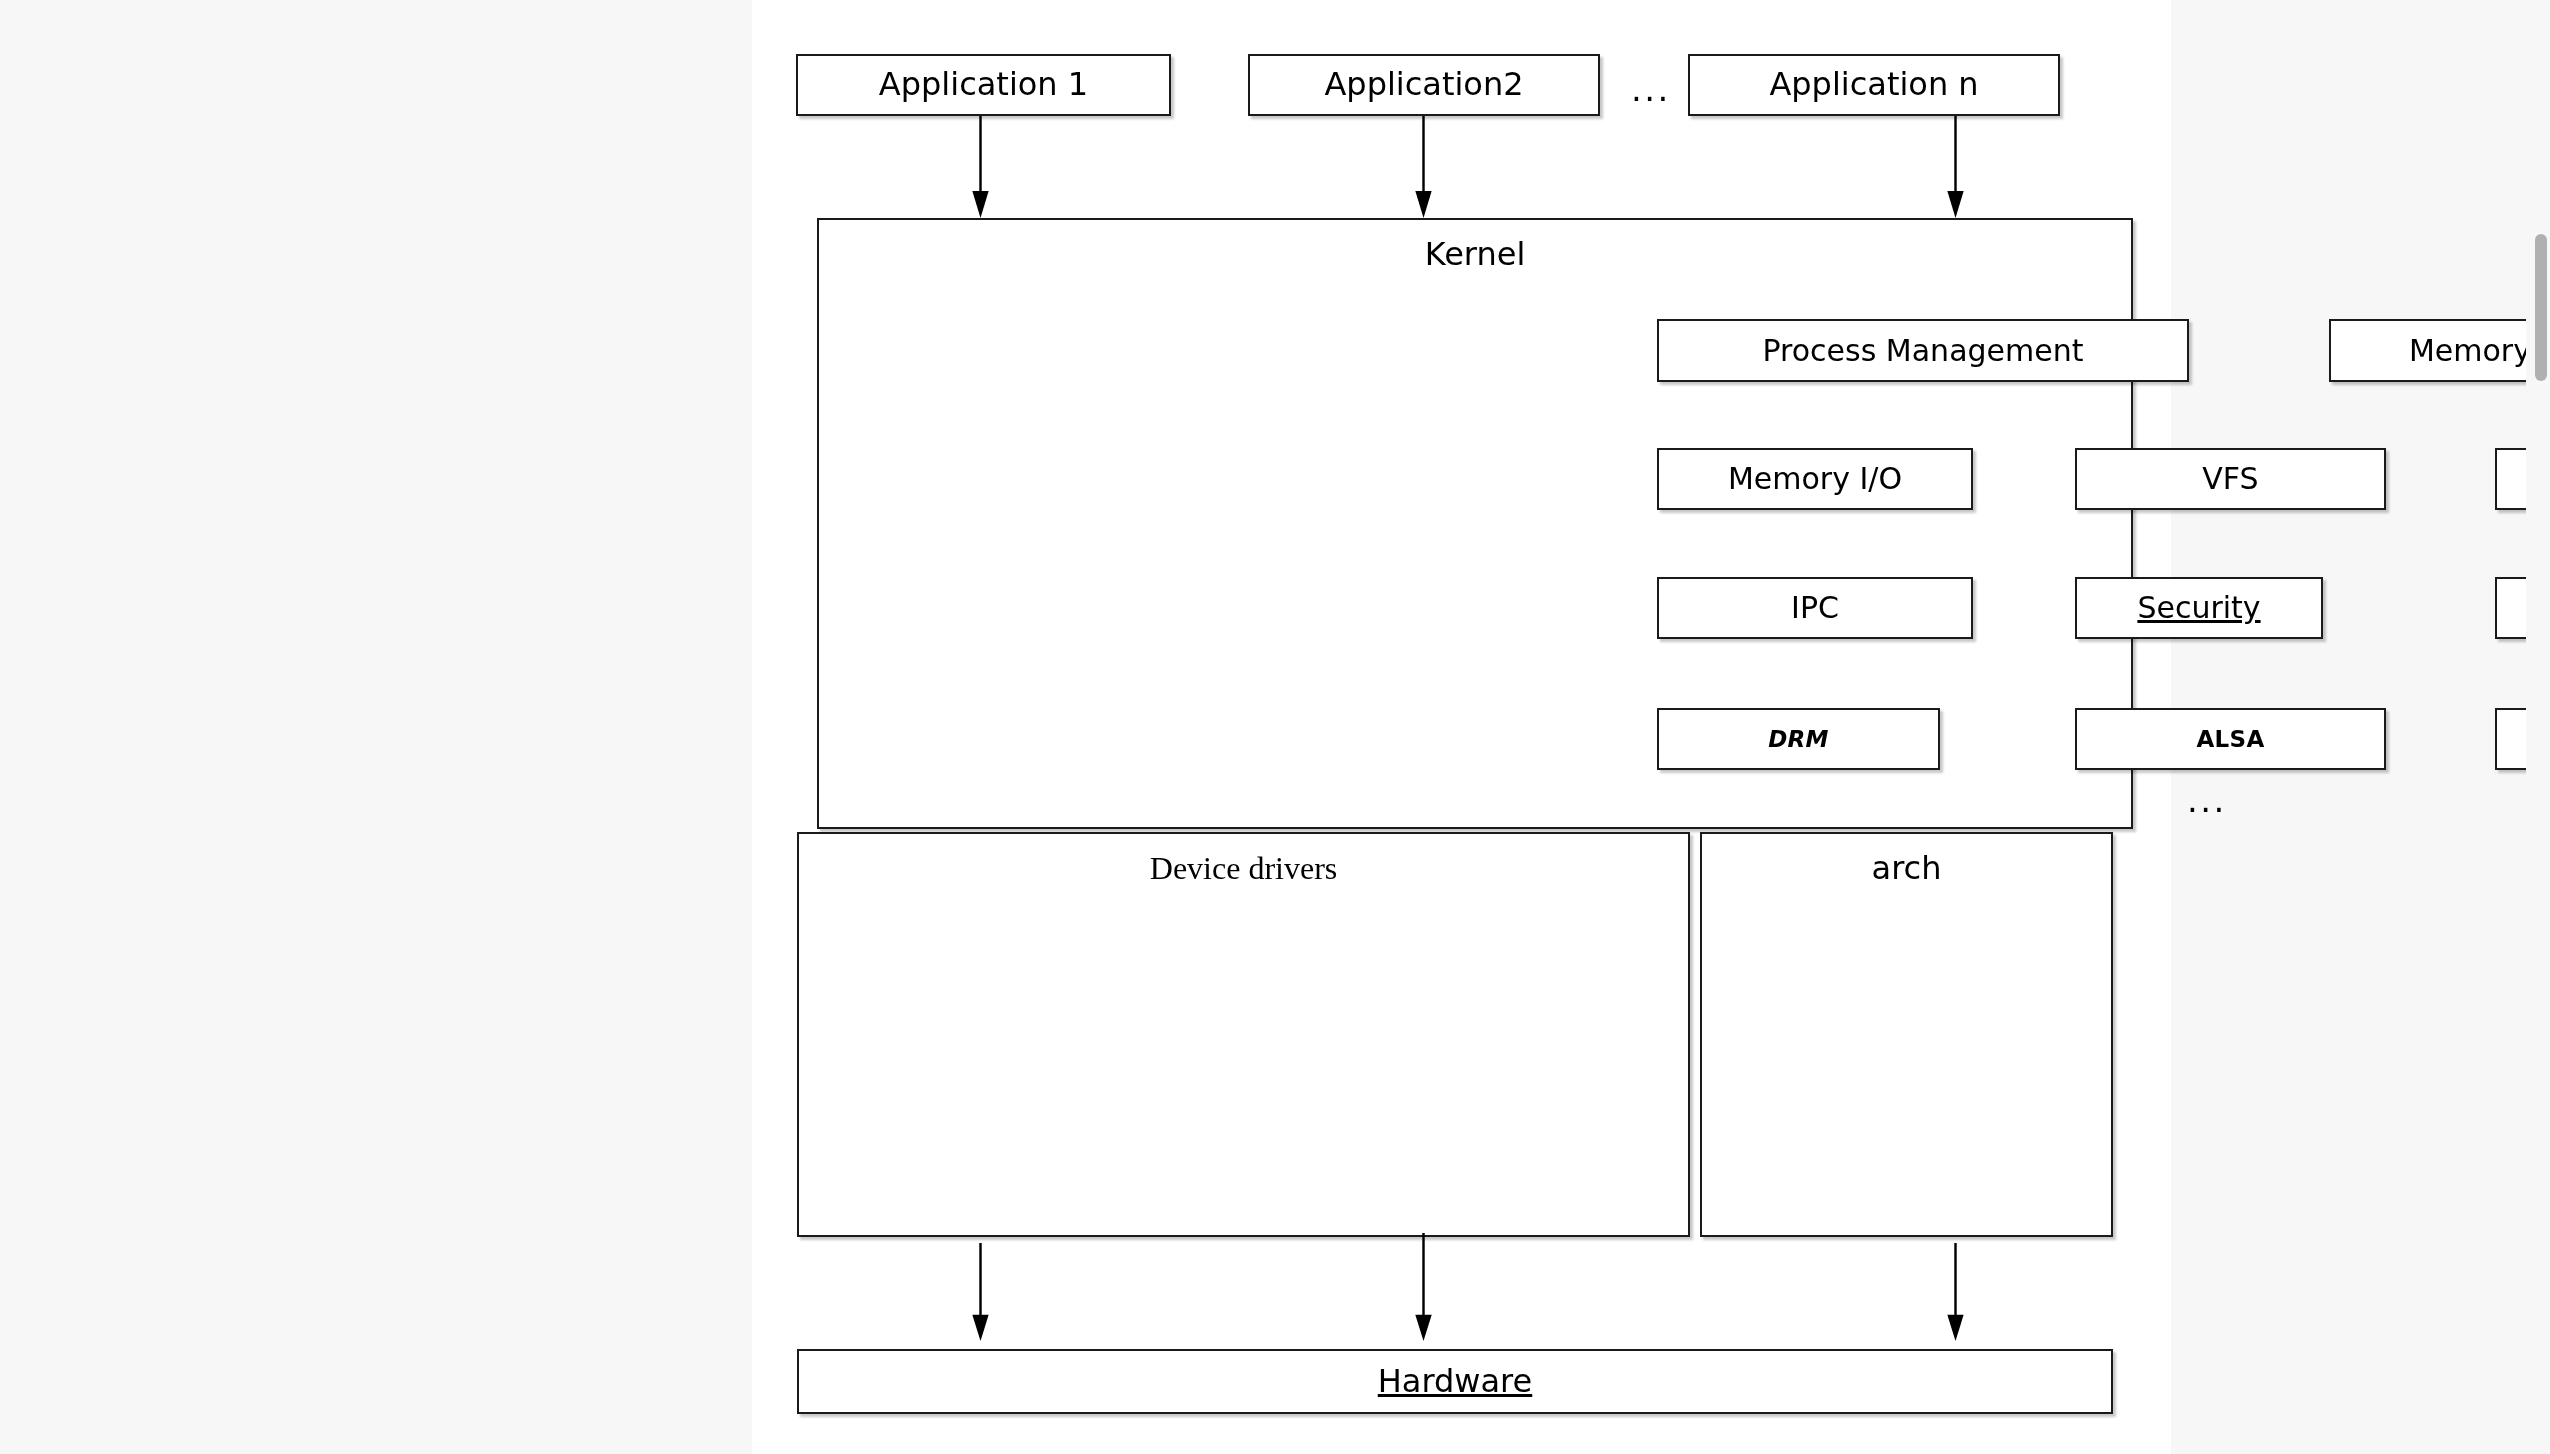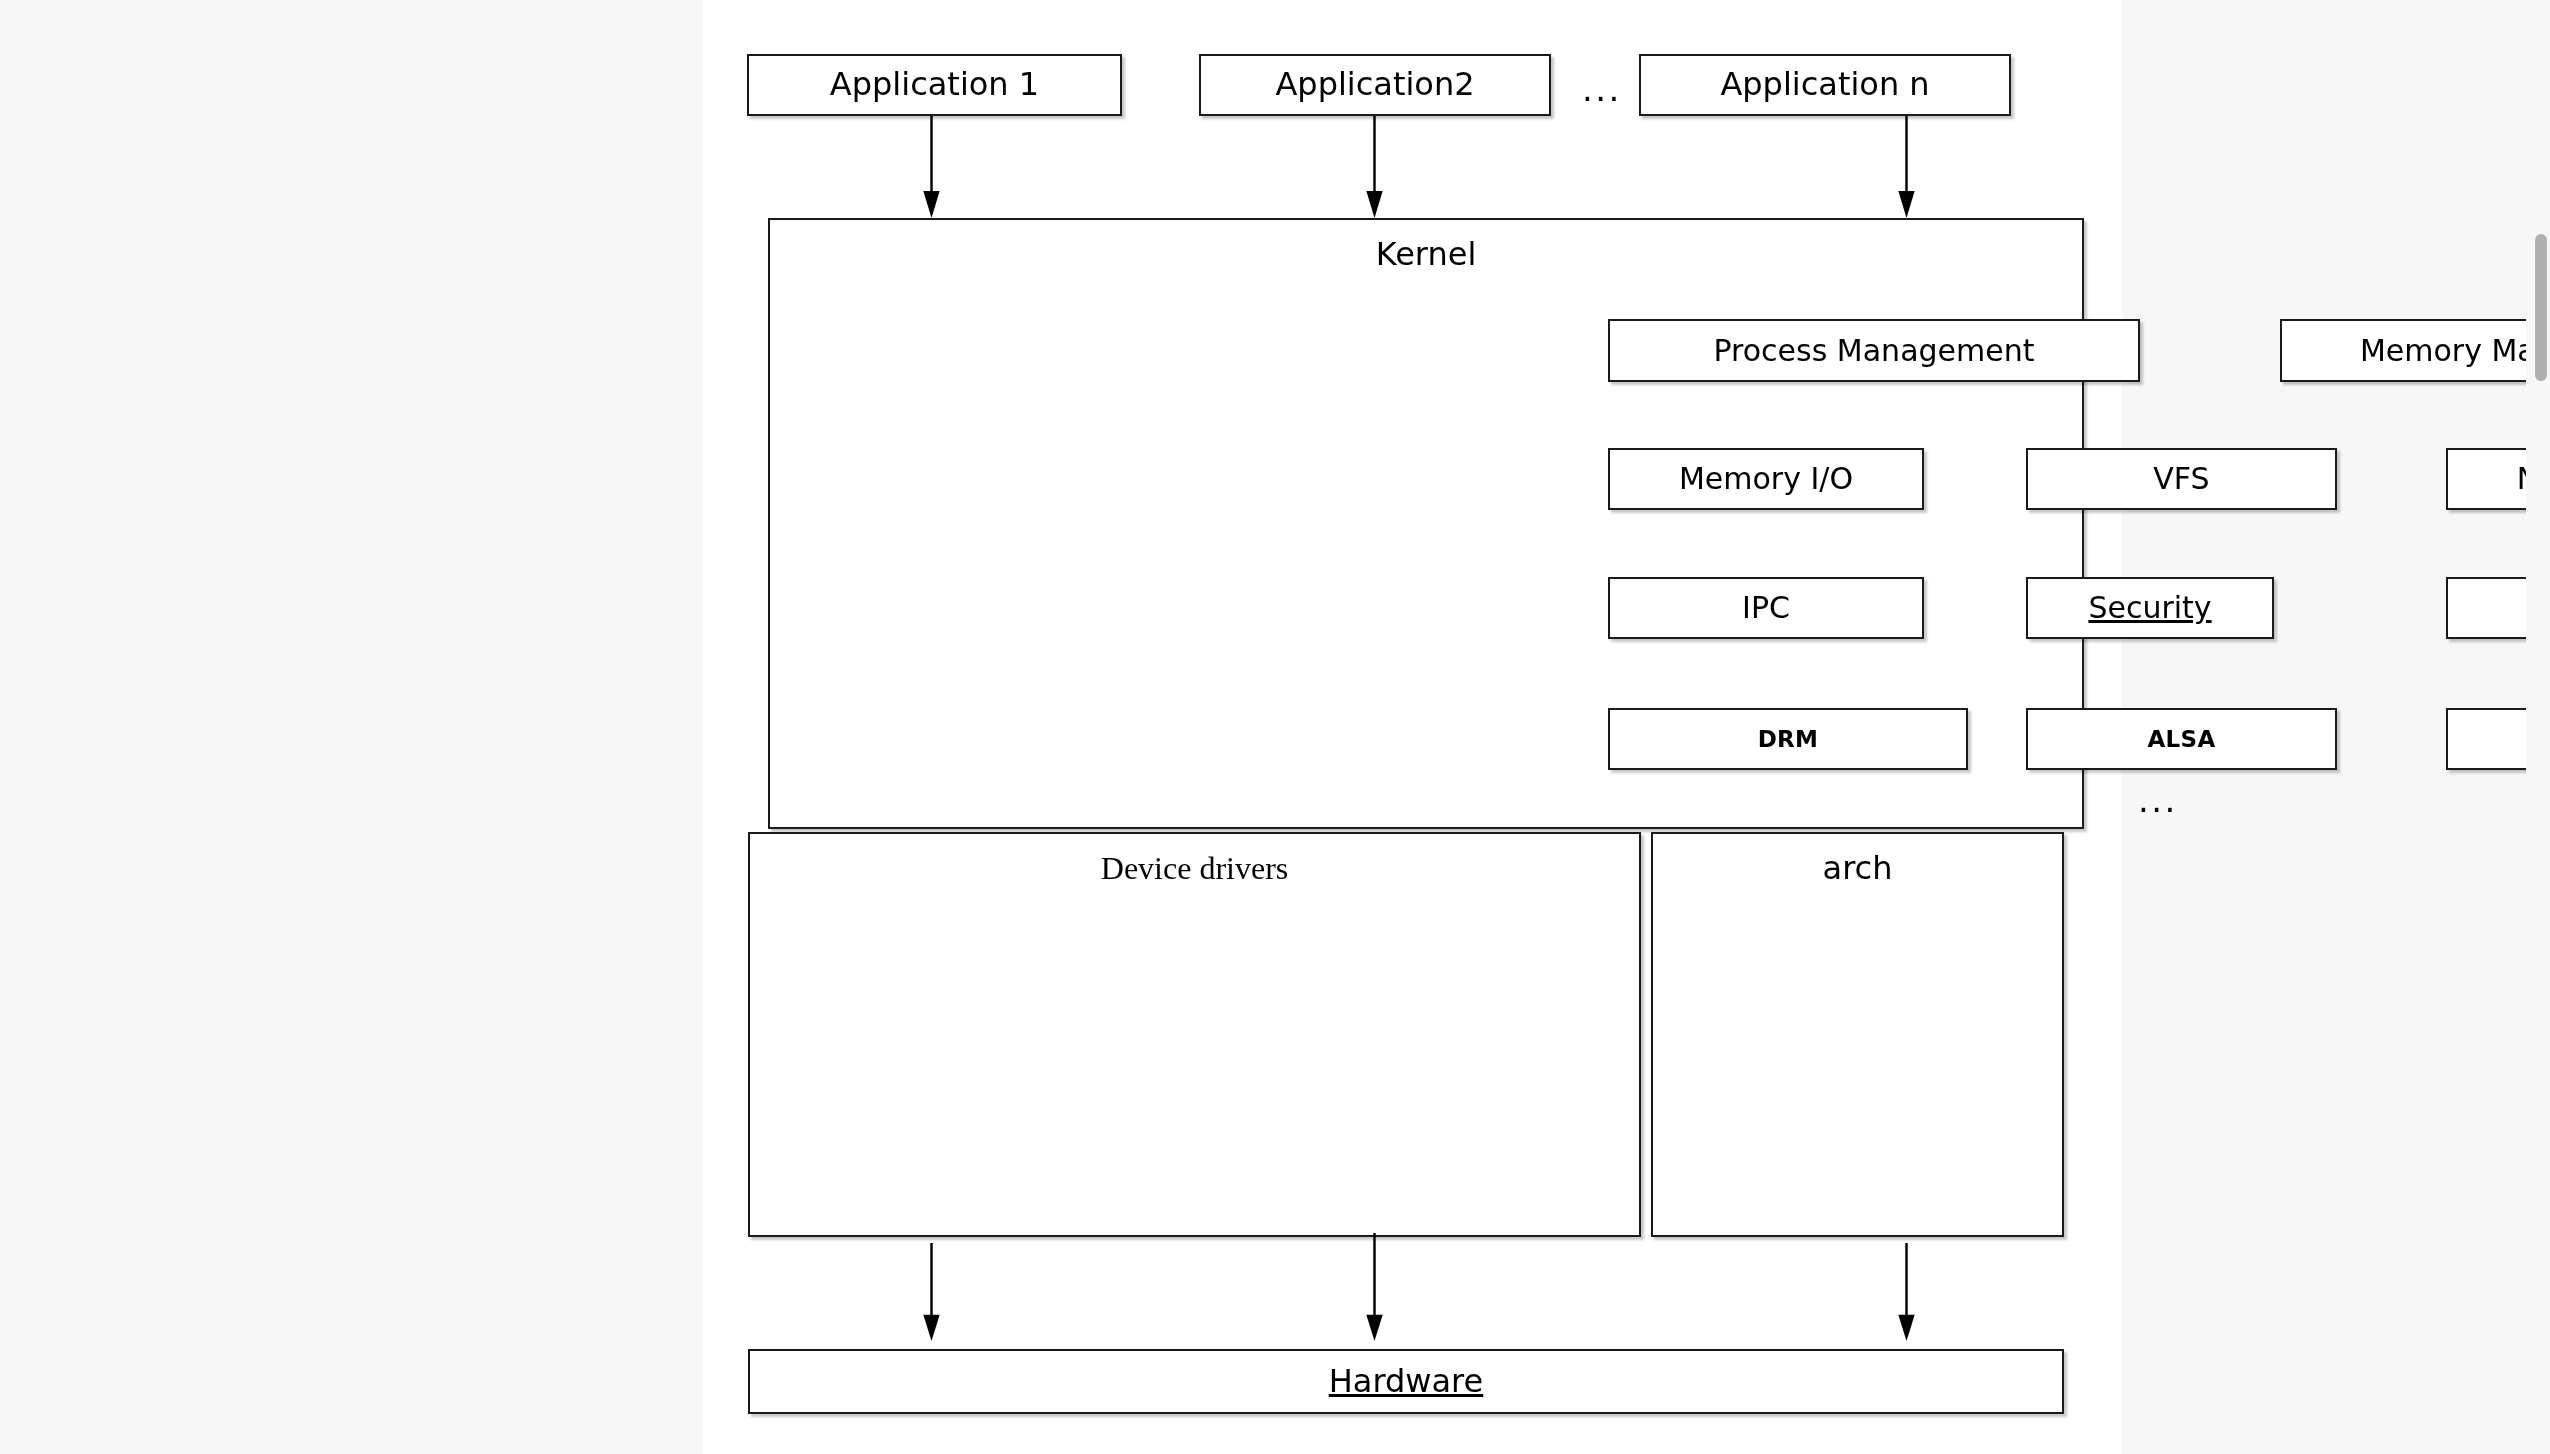--- a/index.html
+++ b/index.html
@@ -18,21 +18,21 @@
   #page {
     position: relative;
     width: 2550px;
     height: 1455px;
     background: #f7f7f7;
   }
 
   
   #doc-canvas {
     position: absolute;
-    left: 703px;
+    left: 752px;
     top: 0;
     width: 1419px;
     height: 1455px;
     background: #ffffff;
   }
 
   
   #scrollbar-track {
     position: absolute;
     right: 0;
@@ -160,21 +160,21 @@
       <div class="box f-kbox" style="left:838px; top:357px; width:316px; height:62px;">
         <span>IPC</span>
       </div>
       <div class="box f-kbox" style="left:1256px; top:357px; width:248px; height:62px;text-decoration:underline;">
         <span>Security</span>
       </div>
       <div class="box f-kbox" style="left:1676px; top:357px; width:313px; height:62px;">
         
       </div>
 
-      <div class="box f-kbox-sm" style="left:838px; top:488px; width:360px; height:62px;">
+      <div class="box f-kbox-sm" style="left:838px; top:488px; width:283px; height:62px;font-style:italic;">
         <span>DRM</span>
       </div>
       <div class="box f-kbox-sm" style="left:1256px; top:488px; width:311px; height:62px;text-align:center;">
         <span>ALSA</span>
       </div>
       <div class="box f-kbox-sm" style="left:1676px; top:488px; width:313px; height:62px;">
         
       </div>
 
       <div class="dots" style="left:1368px; top:563px;">...</div>

